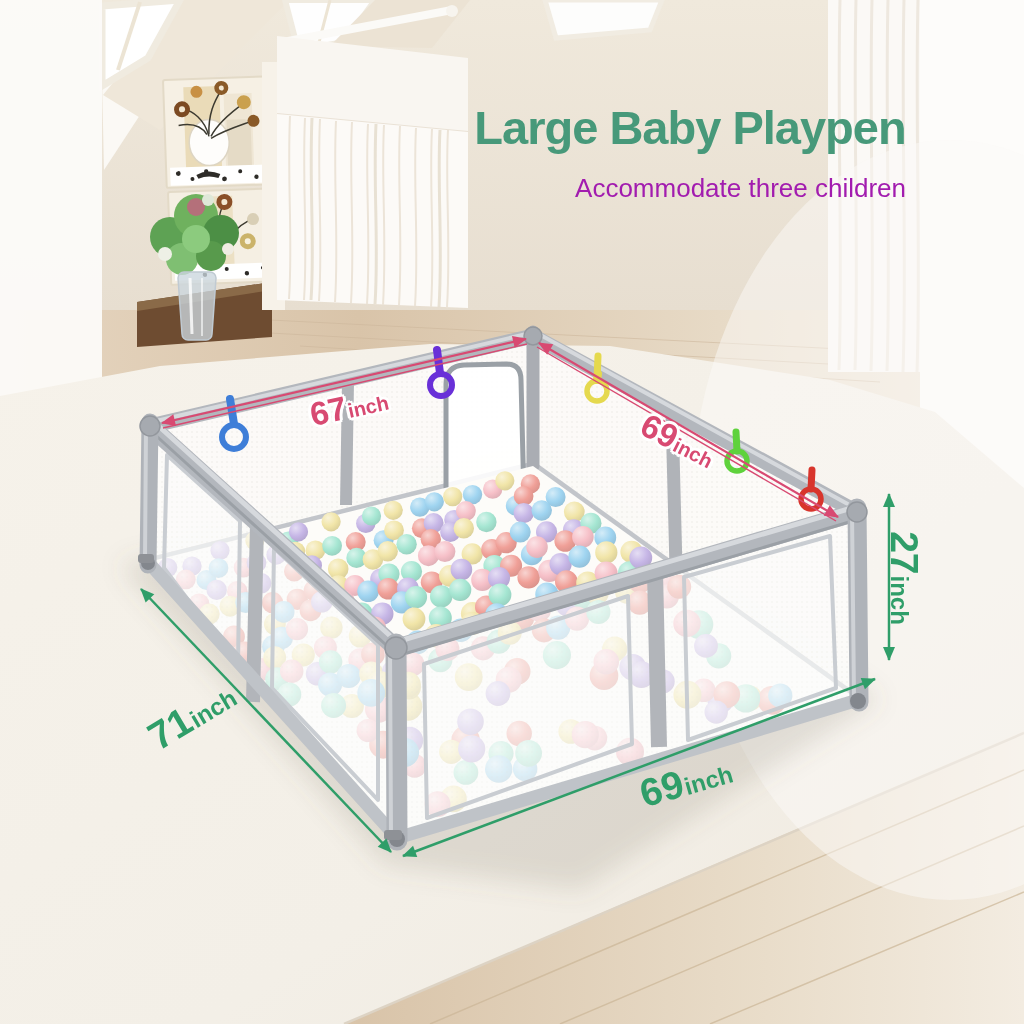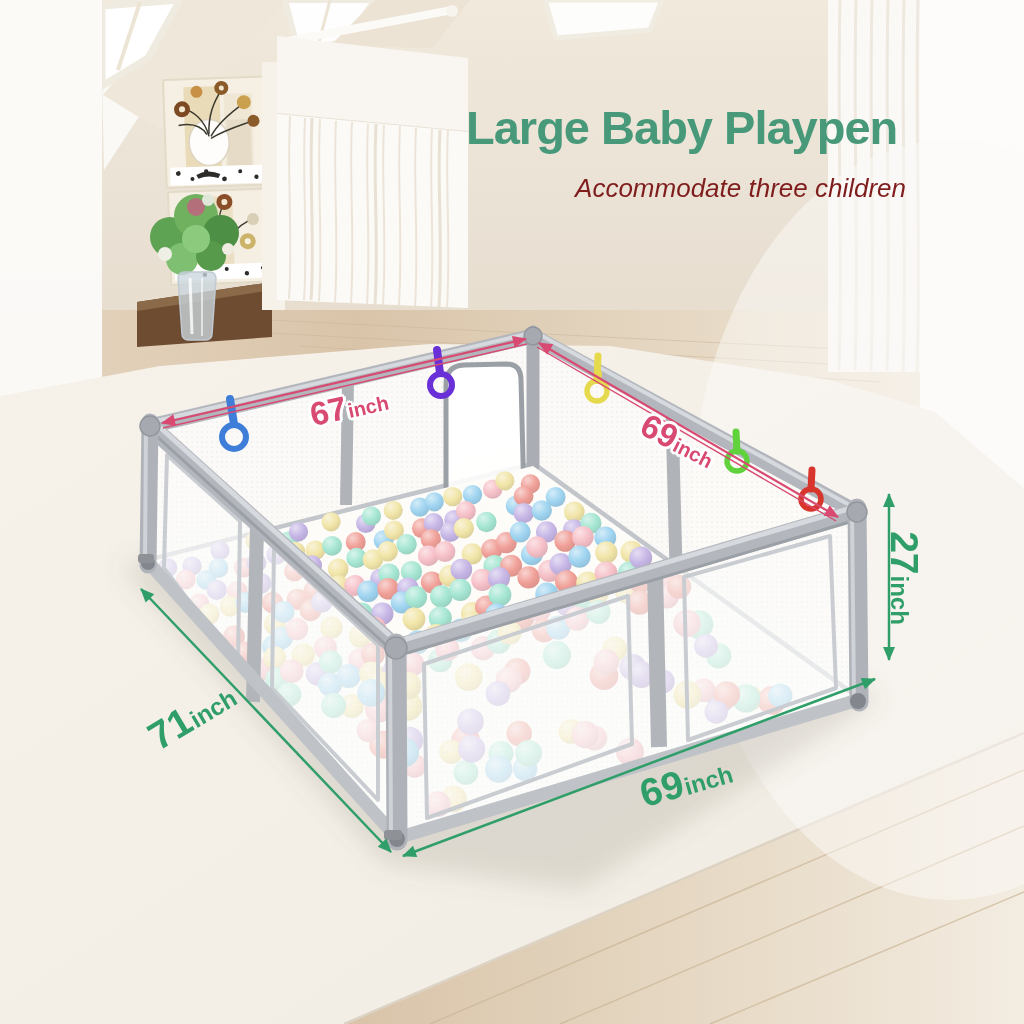--- a/index.html
+++ b/index.html
@@ -1,23 +1,23 @@
 <!DOCTYPE html>
 <html><head>
 <meta charset="utf-8">
 <style>
   html,body{margin:0;padding:0;background:#ffffff;}
   #stage{position:relative;width:1024px;height:1024px;overflow:hidden;background:#fff;
          font-family:"Liberation Sans", sans-serif;}
   #scene{position:absolute;inset:0;}
   .overlay{position:absolute;z-index:5;}
-  .title{left:466px;top:100px;width:448px;text-align:left;
+  .title{left:466px;top:100px;width:448px;text-align:center;
          font-size:47px;font-weight:800;letter-spacing:-1px;color:#47997a;}
   .subtitle{left:466px;top:170px;width:440px;text-align:right;
-            font-size:26px;line-height:36px;color:#7f1d1d;font-weight:500;font-style:italic;}
+            font-size:26px;line-height:36px;color:#a21caf;font-weight:500;}
   .dim{display:flex;align-items:baseline;gap:1px;white-space:nowrap;
        transform-origin:center center;}
   .dim .val{font-weight:800;}
   .dim .unit{font-weight:700;}
   .dim-pink{color:#d84a72;
     text-shadow:-2px -2px 0 #fff,2px -2px 0 #fff,-2px 2px 0 #fff,2px 2px 0 #fff,
                  0 -3px 0 #fff,0 3px 0 #fff,-3px 0 0 #fff,3px 0 0 #fff;}
   .dim-pink .val{font-size:33px;}
   .dim-pink .unit{font-size:20px;}
   .dim-green{color:#2f9e69;}

